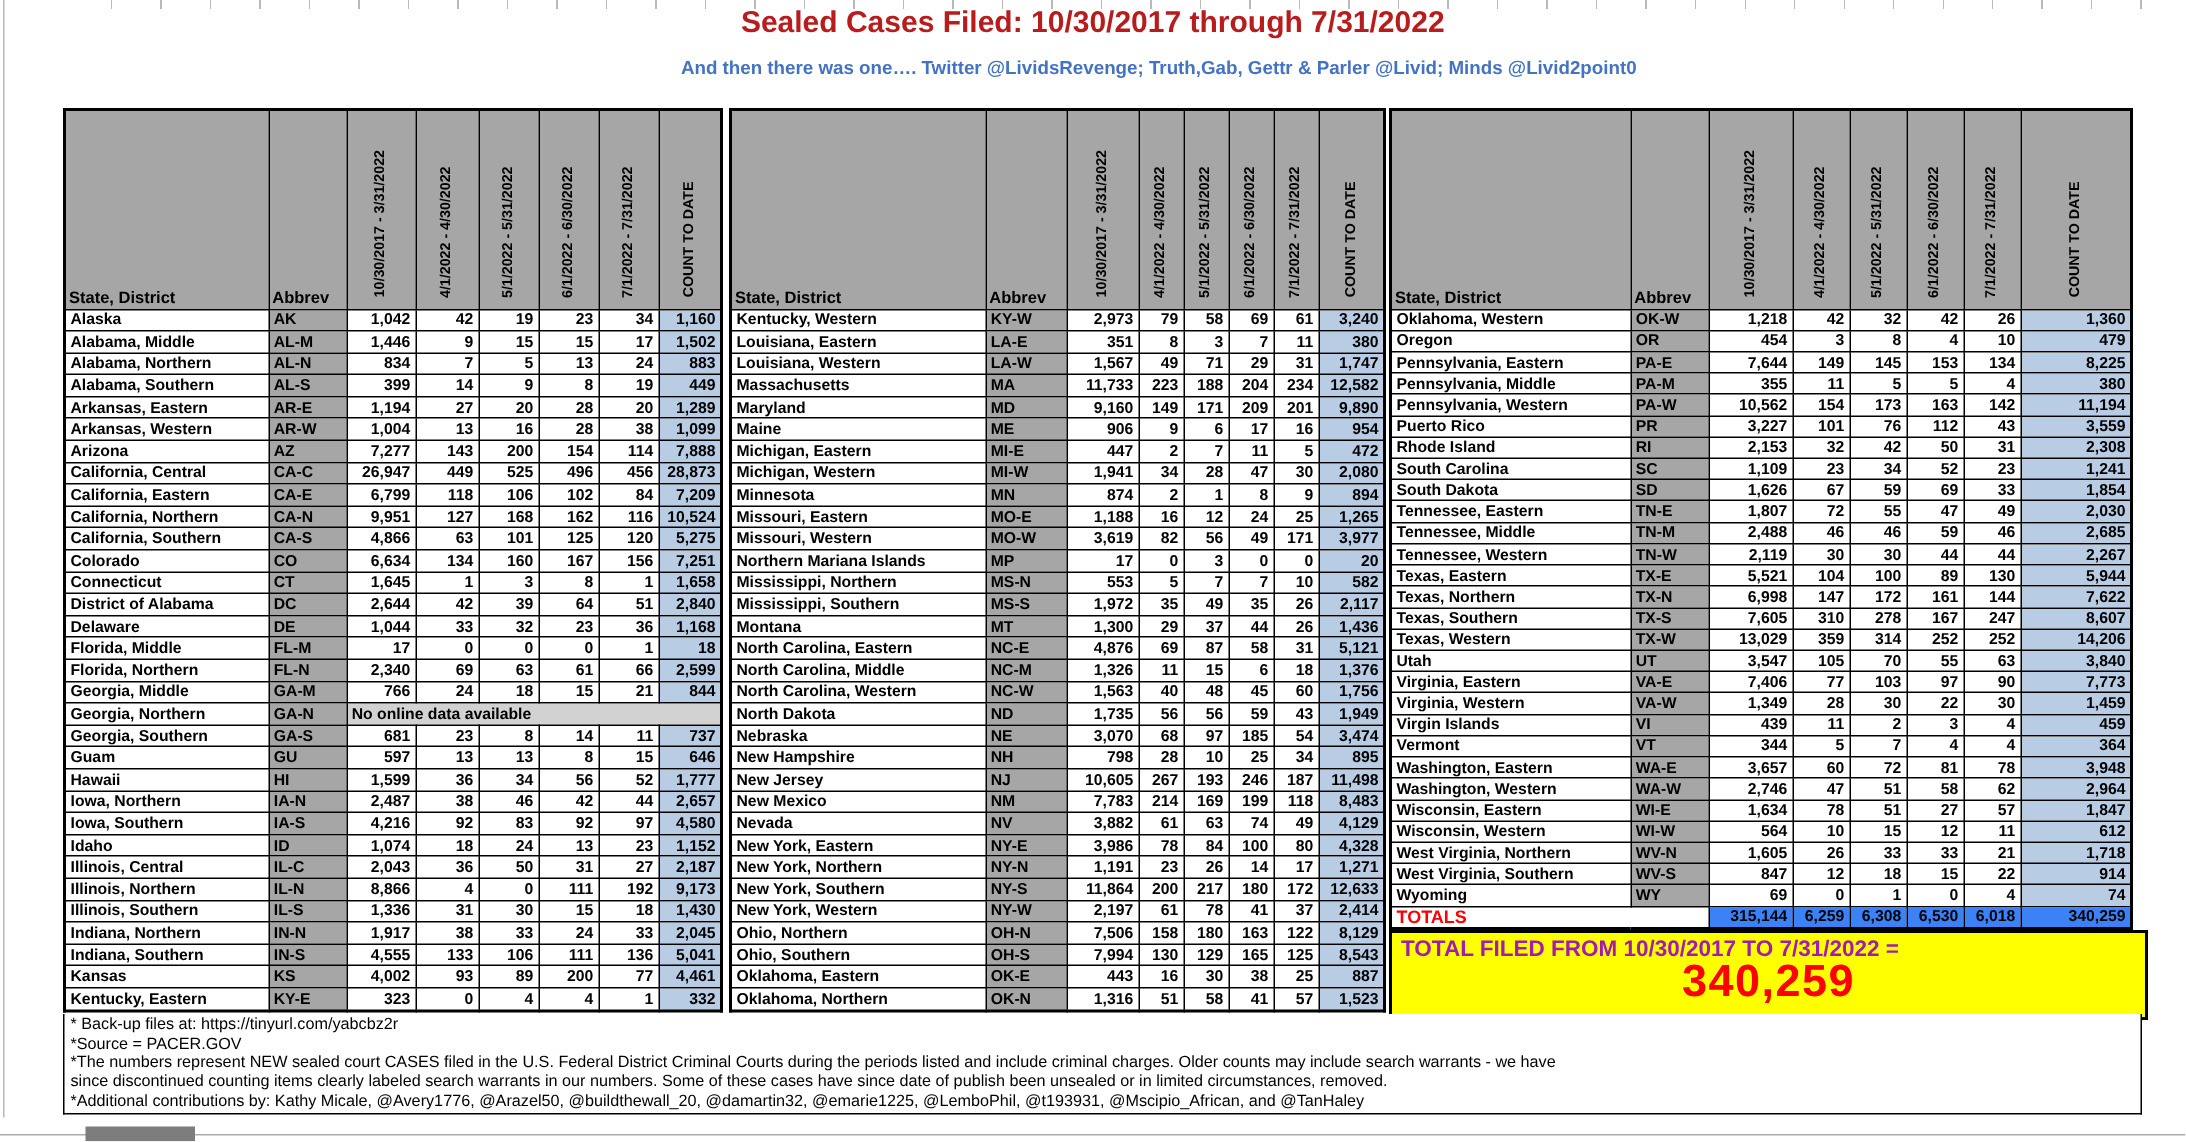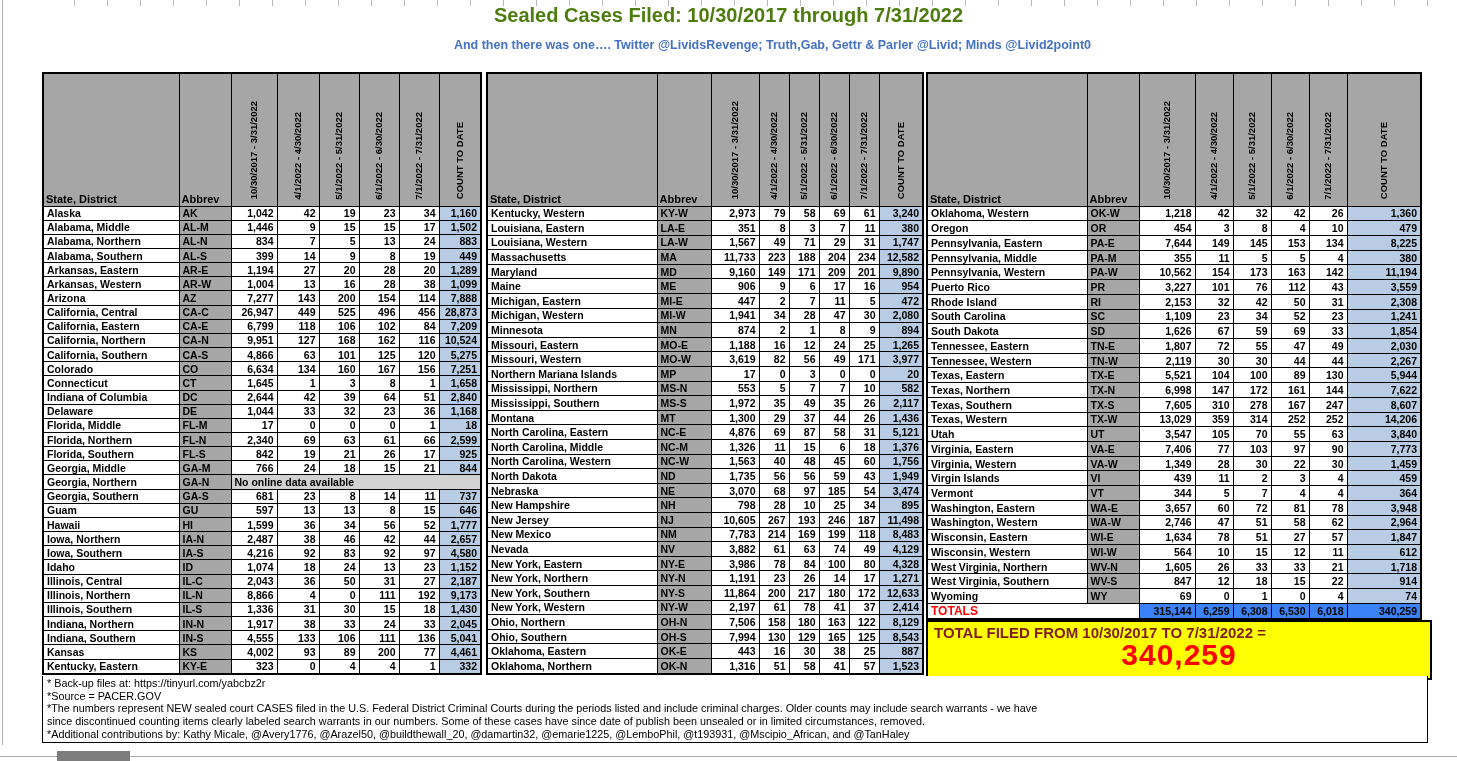--- a/index.html
+++ b/index.html
@@ -1,21 +1,21 @@
 <!DOCTYPE html>
 <html><head>
 <meta charset="utf-8">
 <style>
   html,body{margin:0;padding:0;background:#fff;}
   .sheet{position:relative;width:1457px;height:761px;background:#fff;overflow:hidden;
          font-family:"Liberation Sans","DejaVu Sans",sans-serif;}
   .edge-left{position:absolute;left:2px;top:0;width:1px;height:745px;background:#b7b7b7;}
   .topticks{position:absolute;left:42px;top:0;right:0;height:6px;
             background:repeating-linear-gradient(90deg,transparent 0 32px,#b9b9b9 32px 33px);}
-  .title{position:absolute;left:0;top:4px;width:100%;text-align:center;color:#4d7c0f;
+  .title{position:absolute;left:0;top:4px;width:100%;text-align:center;color:#b91c1c;
          font-size:20px;font-weight:bold;}
   .subtitle{position:absolute;left:0;top:38px;width:100%;text-align:center;color:#4472c4;
          font-size:12.5px;font-weight:bold;margin-left:44px;}
   table.t{position:absolute;top:72px;border-collapse:collapse;table-layout:fixed;
           border:2px solid #000;background:#fff;}
   .t th,.t td{border:1px solid #000;overflow:hidden;white-space:nowrap;}
   .t th{background:#a6a6a6;font-weight:bold;font-size:11px;vertical-align:bottom;
         padding:0 2px 1px 2px;text-align:left;}
   .t th.rot{text-align:center;padding:0 0 4px 0;}
   .t th.rot span{writing-mode:vertical-rl;transform:rotate(180deg);font-size:9.5px;
@@ -23,21 +23,21 @@
   .t td{font-size:10.5px;font-weight:bold;padding:0 3px;line-height:12px;}
   .t td.state{text-align:left;background:#fff;}
   .t td.abbrev{background:#a6a6a6;}
   .t td.num{text-align:right;background:#fff;}
   .t td.count{text-align:right;background:#b8cce4;}
   .t td.nodata{background:#d2d2d2;text-align:left;}
   .t td.totlabel{color:#ff0000;font-size:12px;background:#fff;}
   .t td.totnum{text-align:right;background:#3b82f6;}
   .totalbox{position:absolute;left:926px;top:620px;width:490px;height:52px;background:#ffff00;
             border:2px solid #000;padding:2px 6px;}
-  .totalbox .lbl{font-size:15px;font-weight:bold;color:#7f1d1d;}
+  .totalbox .lbl{font-size:15px;font-weight:bold;color:#a21caf;}
   .totalbox .val{font-size:30px;font-weight:bold;color:#ff0000;text-align:center;
                  margin-top:-3px;letter-spacing:1px;}
   .notes{position:absolute;left:42px;top:676px;width:1376px;height:64px;border:1px solid #000;
          border-top:none;padding:1px 4px;background:#fff;}
   .notes div{font-size:10.8px;color:#000;line-height:12.7px;white-space:nowrap;overflow:hidden;}
   .bottomline{position:absolute;left:0;top:756px;width:1457px;height:1px;background:#ababab;}
   .sheettab{position:absolute;left:57px;top:751px;width:73px;height:10px;background:#7d7d7d;}
 </style>
 </head>
 <body>
@@ -197,21 +197,21 @@
             <td class="state">Connecticut</td>
             <td class="abbrev">CT</td>
             <td class="num">1,645</td>
             <td class="num">1</td>
             <td class="num">3</td>
             <td class="num">8</td>
             <td class="num">1</td>
             <td class="count">1,658</td>
           </tr>
           <tr>
-            <td class="state">Indiana of Columbia</td>
+            <td class="state">District of Alabama</td>
             <td class="abbrev">DC</td>
             <td class="num">2,644</td>
             <td class="num">42</td>
             <td class="num">39</td>
             <td class="num">64</td>
             <td class="num">51</td>
             <td class="count">2,840</td>
           </tr>
           <tr>
             <td class="state">Delaware</td>
@@ -235,30 +235,20 @@
           </tr>
           <tr>
             <td class="state">Florida, Northern</td>
             <td class="abbrev">FL-N</td>
             <td class="num">2,340</td>
             <td class="num">69</td>
             <td class="num">63</td>
             <td class="num">61</td>
             <td class="num">66</td>
             <td class="count">2,599</td>
-          </tr>
-          <tr>
-            <td class="state">Florida, Southern</td>
-            <td class="abbrev">FL-S</td>
-            <td class="num">842</td>
-            <td class="num">19</td>
-            <td class="num">21</td>
-            <td class="num">26</td>
-            <td class="num">17</td>
-            <td class="count">925</td>
           </tr>
           <tr>
             <td class="state">Georgia, Middle</td>
             <td class="abbrev">GA-M</td>
             <td class="num">766</td>
             <td class="num">24</td>
             <td class="num">18</td>
             <td class="num">15</td>
             <td class="num">21</td>
             <td class="count">844</td>
@@ -864,20 +854,30 @@
             <td class="state">Tennessee, Eastern</td>
             <td class="abbrev">TN-E</td>
             <td class="num">1,807</td>
             <td class="num">72</td>
             <td class="num">55</td>
             <td class="num">47</td>
             <td class="num">49</td>
             <td class="count">2,030</td>
           </tr>
           <tr>
+            <td class="state">Tennessee, Middle</td>
+            <td class="abbrev">TN-M</td>
+            <td class="num">2,488</td>
+            <td class="num">46</td>
+            <td class="num">46</td>
+            <td class="num">59</td>
+            <td class="num">46</td>
+            <td class="count">2,685</td>
+          </tr>
+          <tr>
             <td class="state">Tennessee, Western</td>
             <td class="abbrev">TN-W</td>
             <td class="num">2,119</td>
             <td class="num">30</td>
             <td class="num">30</td>
             <td class="num">44</td>
             <td class="num">44</td>
             <td class="count">2,267</td>
           </tr>
           <tr>

